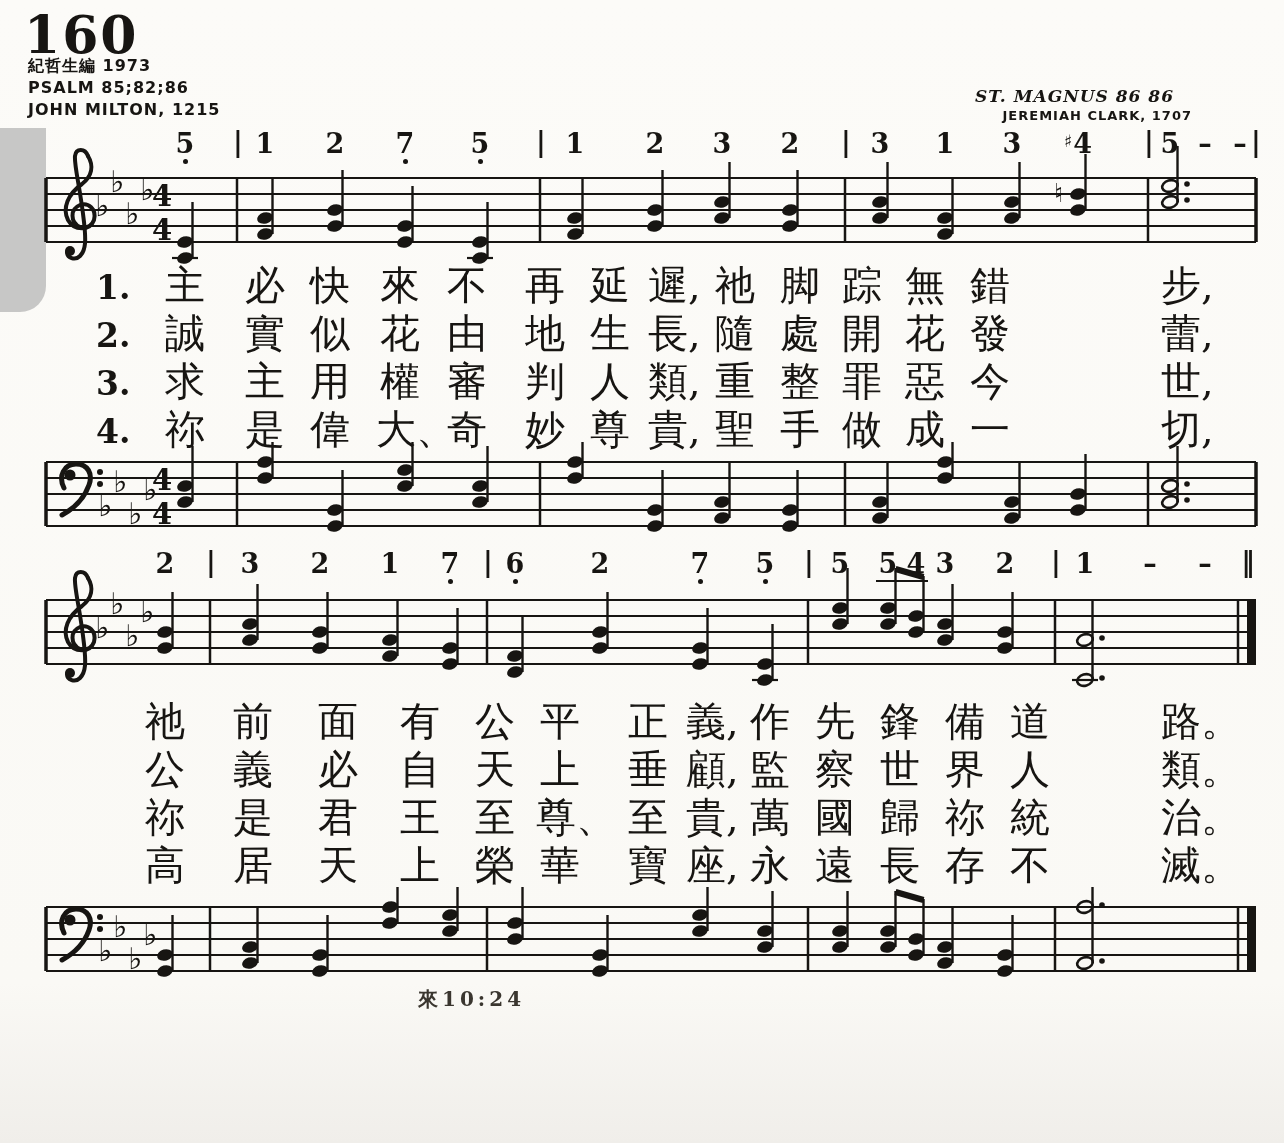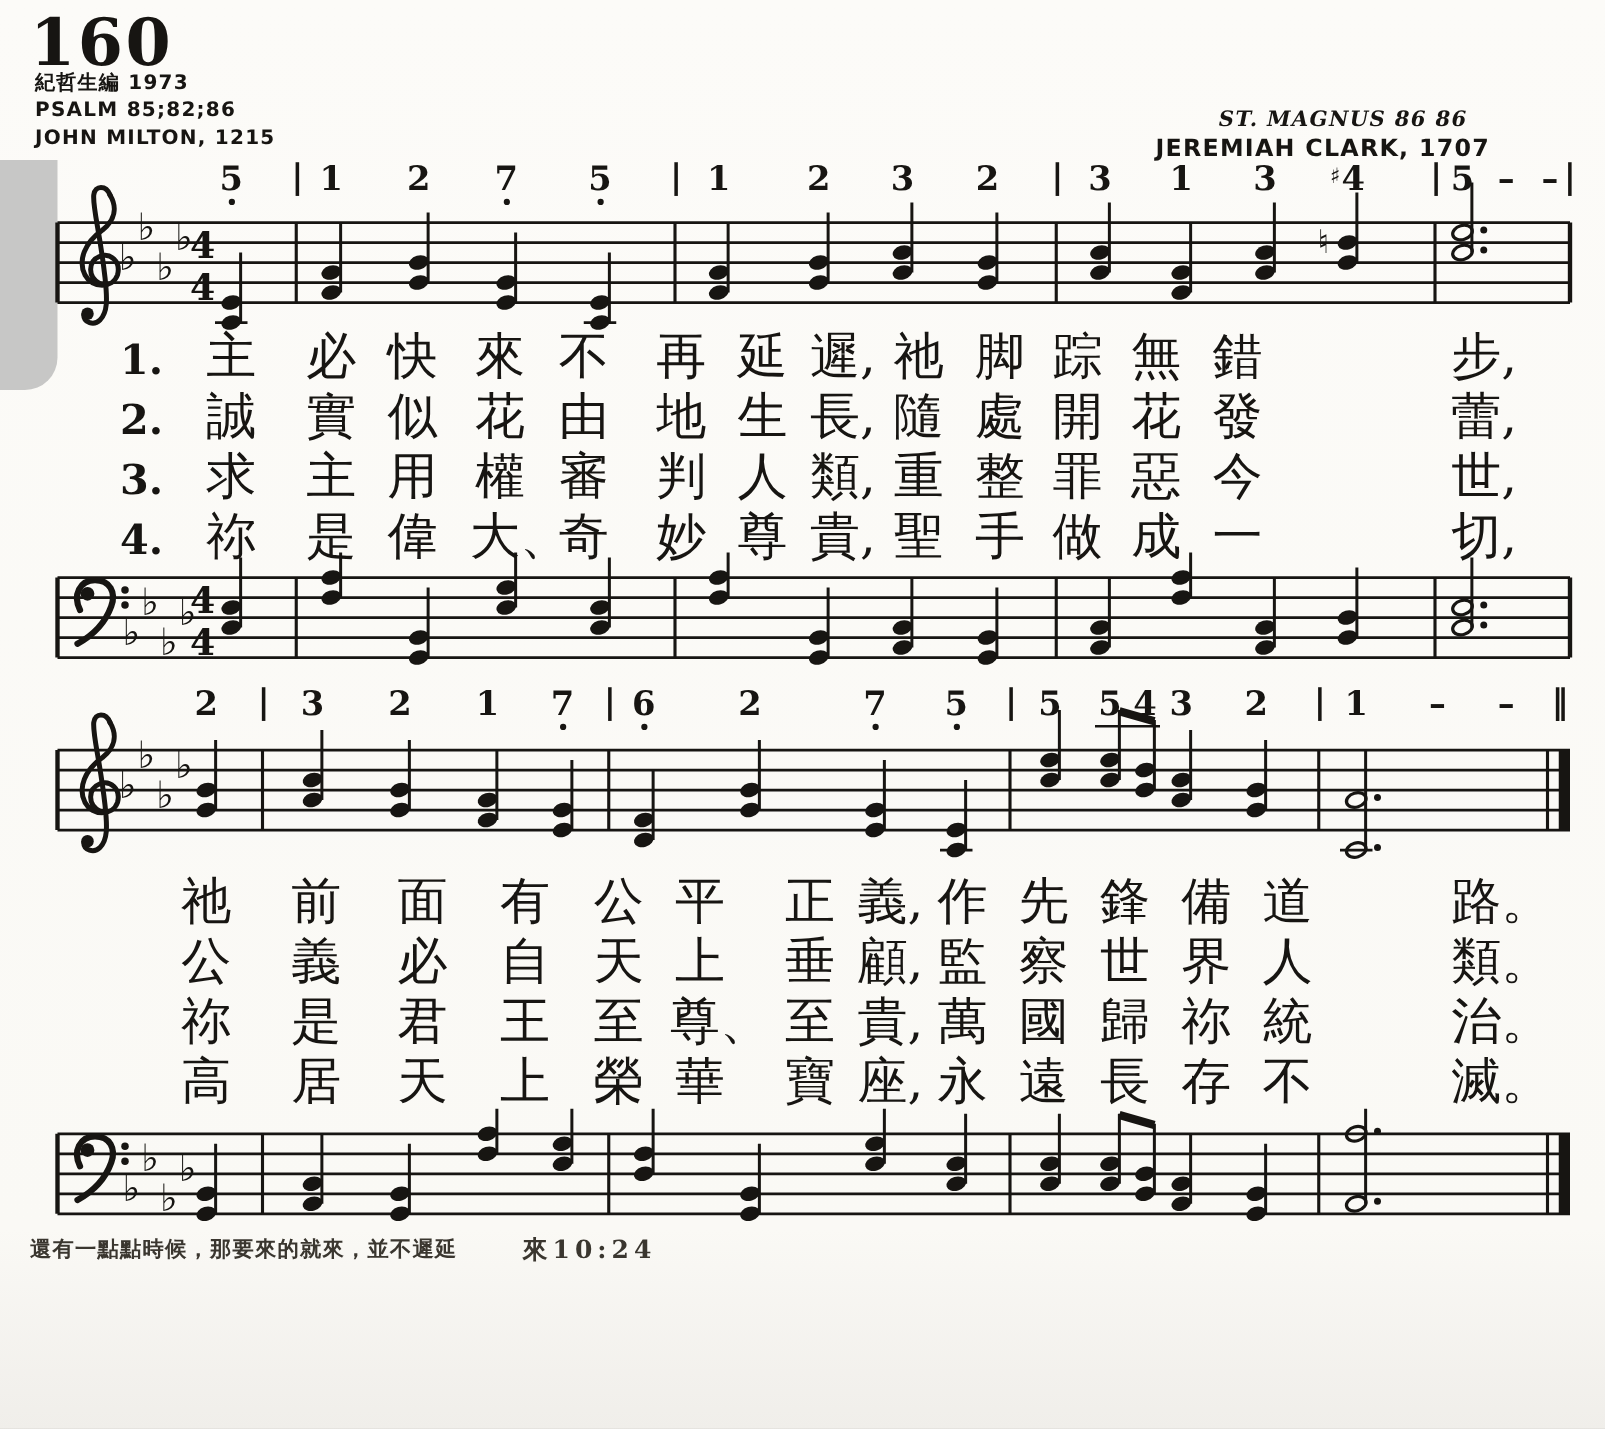--- a/index.html
+++ b/index.html
@@ -6,21 +6,21 @@
   .page{position:relative;width:1284px;height:1143px;margin:0 auto;overflow:hidden;
         background:linear-gradient(180deg,#fcfbf8 0%,#faf9f5 86%,#f0eeea 100%);
         font-family:"DejaVu Serif","Liberation Serif",serif;color:#171512;}
   .abs{position:absolute;}
   .gray-strip{left:0;top:128px;width:46px;height:184px;background:#c7c7c6;border-radius:0 0 26px 0;}
   .hymn-number{left:24px;top:4px;font-size:52px;font-weight:bold;letter-spacing:2px;}
   .credit{left:28px;font-size:16px;font-weight:bold;font-family:"DejaVu Sans","Liberation Sans",sans-serif;letter-spacing:1px;white-space:nowrap;}
   .title-zh{left:0;right:0;top:8px;text-align:center;font-size:50px;font-weight:bold;letter-spacing:10px;}
   .title-en{left:0;right:0;top:76px;text-align:center;font-size:27px;font-weight:bold;letter-spacing:7px;}
   .tune{right:110px;top:86px;font-size:17px;font-weight:bold;font-style:italic;letter-spacing:1px;}
-  .composer{right:92px;top:108px;font-size:19px;font-weight:bold;letter-spacing:1px;font-family:"DejaVu Sans","Liberation Sans",sans-serif;}
+  .composer{right:92px;top:108px;font-size:13px;font-weight:bold;letter-spacing:1px;font-family:"DejaVu Sans","Liberation Sans",sans-serif;}
   .jianpu-token{font-size:27px;font-weight:bold;text-align:center;line-height:1;}
   .jianpu-dot{position:absolute;left:50%;margin-left:-2.5px;top:29px;width:5px;height:5px;border-radius:50%;background:#171512;}
   .jianpu-sharp{font-size:17px;vertical-align:6px;margin-right:1px;}
   .jianpu-underline{height:0;border-bottom:2.5px solid #171512;}
   .lyric-cell{width:48px;text-align:center;font-size:40px;line-height:1.05;white-space:nowrap;}
   .verse-label{font-size:33px;font-weight:bold;}
   .footer-text{left:24px;top:988px;font-size:17px;font-weight:bold;letter-spacing:1px;color:#3a362f;}
   .footer-ref{left:418px;top:986px;font-size:20px;font-weight:bold;letter-spacing:4px;color:#3a362f;}
   .speck{width:5px;height:5px;border-radius:50%;background:#2a2username 824;}
   svg{position:absolute;left:0;overflow:visible;}
@@ -487,15 +487,14 @@
         <line x1="1012.5" y1="86" x2="1012.5" y2="30" stroke="#171512" stroke-width="2.4"></line>
         <ellipse cx="1085" cy="22" rx="8" ry="5.6" transform="rotate(-16 1085 22)" fill="none" stroke="#171512" stroke-width="2.6"></ellipse>
         <ellipse cx="1085" cy="78" rx="8" ry="5.6" transform="rotate(-16 1085 78)" fill="none" stroke="#171512" stroke-width="2.6"></ellipse>
         <circle cx="1102" cy="20" r="2.8" fill="#171512"></circle>
         <circle cx="1102" cy="76" r="2.8" fill="#171512"></circle>
         <line x1="1092.5" y1="78" x2="1092.5" y2="2" stroke="#171512" stroke-width="2.4"></line>
         <line x1="895.5" y1="7" x2="923.5" y2="15" stroke="#171512" stroke-width="6.5"></line>
       </svg>
     </div>
 
-  <div class="abs footer-text">還有一點點時候，那要來的就來，並不遲延</div>
   <div class="abs footer-ref">來10:24</div>
 </div>
 
 </body></html>

